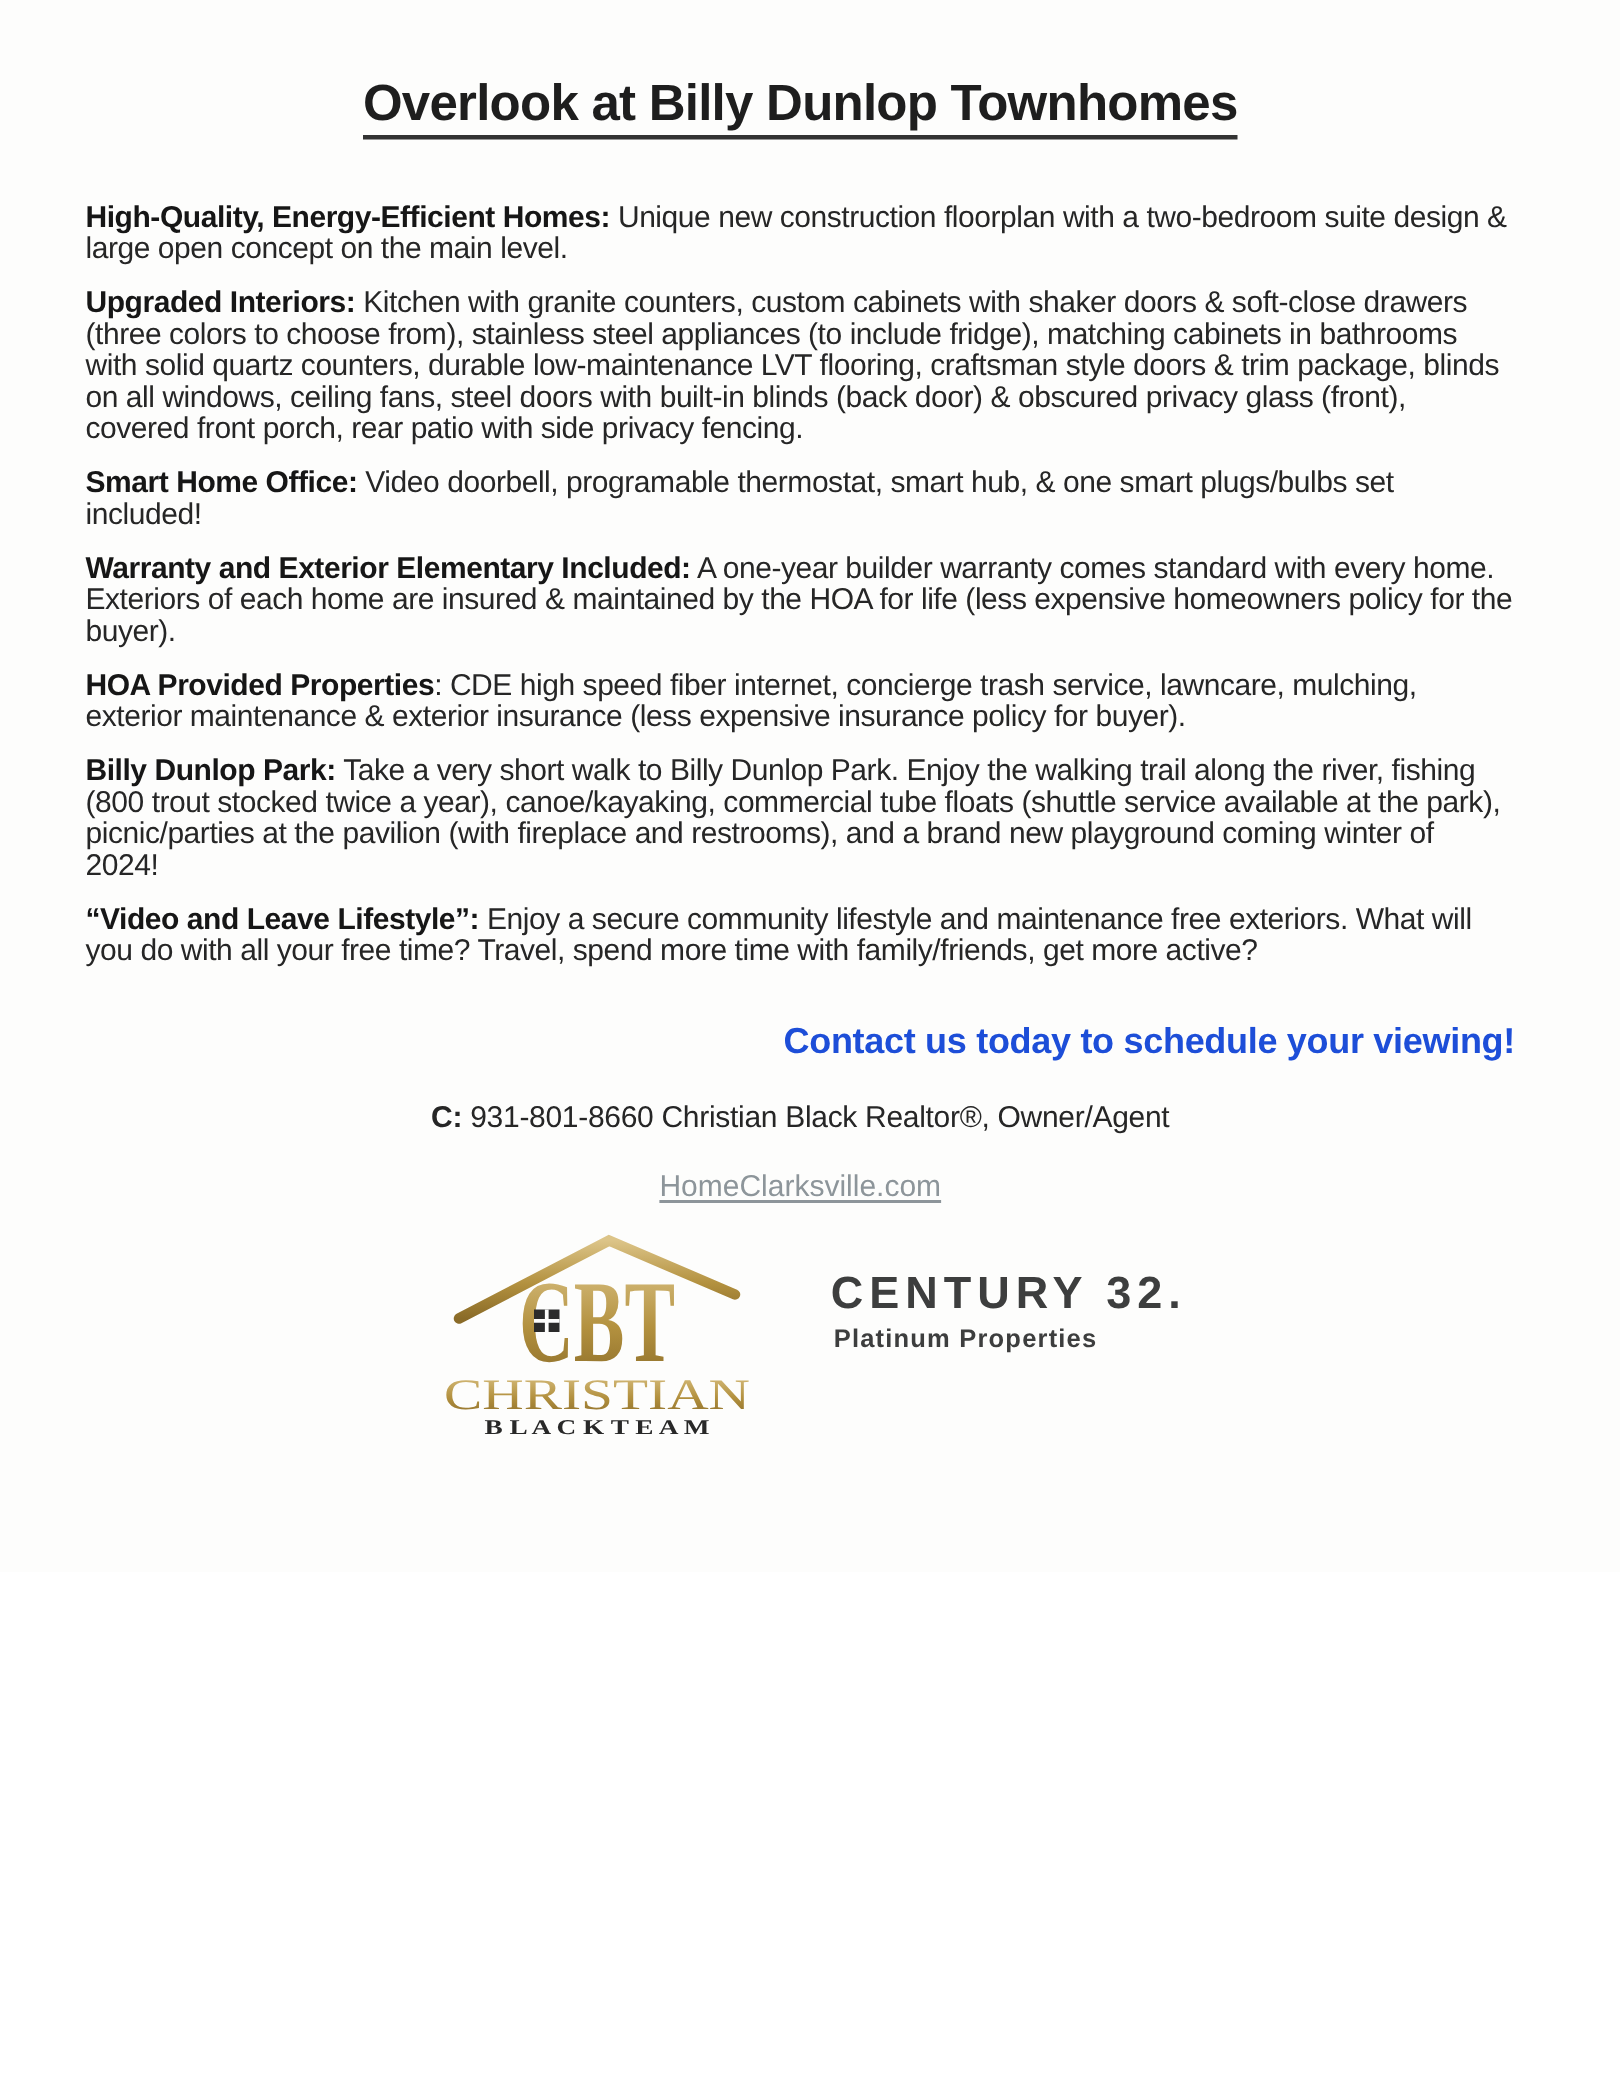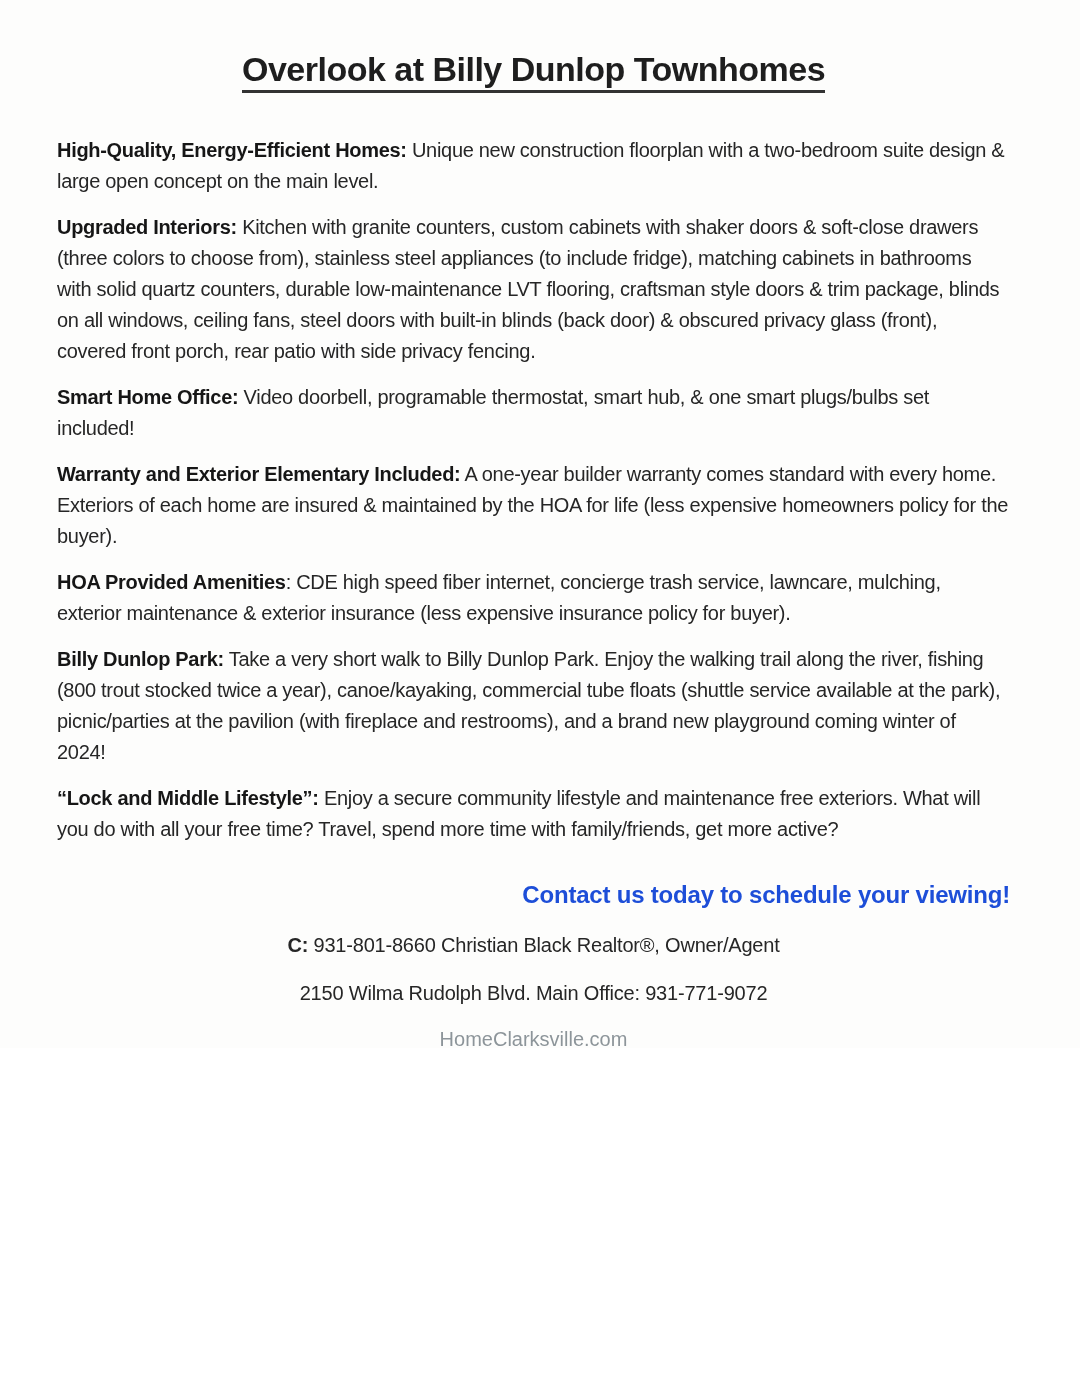--- a/index.html
+++ b/index.html
@@ -22,21 +22,21 @@
     color: #1e1e1e;
     margin: 0 0 46px 0;
   }
   .title .title-underline {
     border-bottom: 3px solid #333333;
     padding-bottom: 2px;
   }
   .body-para {
     width: 952px;
     font-size: 20px;
-    line-height: 31px;
+    line-height: 21px;
     letter-spacing: -0.3px;
     margin: 0 0 15px 0;
     color: #262626;
   }
   .body-para strong { color: #161616; }
   .contact-heading {
     text-align: right;
     font-size: 24px;
     font-weight: 700;
     letter-spacing: -0.2px;
@@ -100,32 +100,31 @@
   <h1 class="title"><span class="title-underline">Overlook at Billy Dunlop Townhomes</span></h1>
 
   <p class="body-para"><strong>High-Quality, Energy-Efficient Homes:</strong><span> Unique new construction floorplan with a two-bedroom suite design &amp; large open concept on the main level.</span></p>
 
   <p class="body-para"><strong>Upgraded Interiors:</strong><span> Kitchen with granite counters, custom cabinets with shaker doors &amp; soft-close drawers (three colors to choose from), stainless steel appliances (to include fridge), matching cabinets in bathrooms with solid quartz counters, durable low-maintenance LVT flooring, craftsman style doors &amp; trim package, blinds on all windows, ceiling fans, steel doors with built-in blinds (back door) &amp; obscured privacy glass (front), covered front porch, rear patio with side privacy fencing.</span></p>
 
   <p class="body-para"><strong>Smart Home Office:</strong><span> Video doorbell, programable thermostat, smart hub, &amp; one smart plugs/bulbs set included!</span></p>
 
   <p class="body-para"><strong>Warranty and Exterior Elementary Included:</strong><span> A one-year builder warranty comes standard with every home. Exteriors of each home are insured &amp; maintained by the HOA for life (less expensive homeowners policy for the buyer).</span></p>
 
-  <p class="body-para"><strong>HOA Provided Amenities</strong><span>: CDE high speed fiber internet, concierge trash service, lawncare, mulching, exterior maintenance &amp; exterior insurance (less expensive insurance policy for buyer).</span></p>
+  <p class="body-para"><strong>HOA Provided Properties</strong><span>: CDE high speed fiber internet, concierge trash service, lawncare, mulching, exterior maintenance &amp; exterior insurance (less expensive insurance policy for buyer).</span></p>
 
 
   <p class="body-para"><strong>Billy Dunlop Park:</strong><span> Take a very short walk to Billy Dunlop Park. Enjoy the walking trail along the river, fishing (800 trout stocked twice a year), canoe/kayaking, commercial tube floats (shuttle service available at the park), picnic/parties at the pavilion (with fireplace and restrooms), and a brand new playground coming winter of 2024!</span></p>
 
-  <p class="body-para"><strong>“Lock and Middle Lifestyle”:</strong><span> Enjoy a secure community lifestyle and maintenance free exteriors. What will you do with all your free time? Travel, spend more time with family/friends, get more active?</span></p>
+  <p class="body-para"><strong>“Video and Leave Lifestyle”:</strong><span> Enjoy a secure community lifestyle and maintenance free exteriors. What will you do with all your free time? Travel, spend more time with family/friends, get more active?</span></p>
 
   <h2 class="contact-heading">Contact us today to schedule your viewing!</h2>
 
   <p class="contact-line"><strong>C:</strong><span> 931-801-8660 Christian Black Realtor®, Owner/Agent</span></p>
 
-  <p class="contact-line">2150 Wilma Rudolph Blvd. Main Office: 931-771-9072</p>
 
   <p class="contact-link-line"><a class="website-link">HomeClarksville.com</a></p>
 
   <div class="logos">
 
     <svg class="cbt-logo" viewBox="0 0 244 146" xmlns="http://www.w3.org/2000/svg">
       <defs>
         <linearGradient id="gold" x1="0" y1="0" x2="0" y2="1">
           <stop offset="0" stop-color="#dcc488"></stop>
           <stop offset="0.55" stop-color="#b3913f"></stop>

